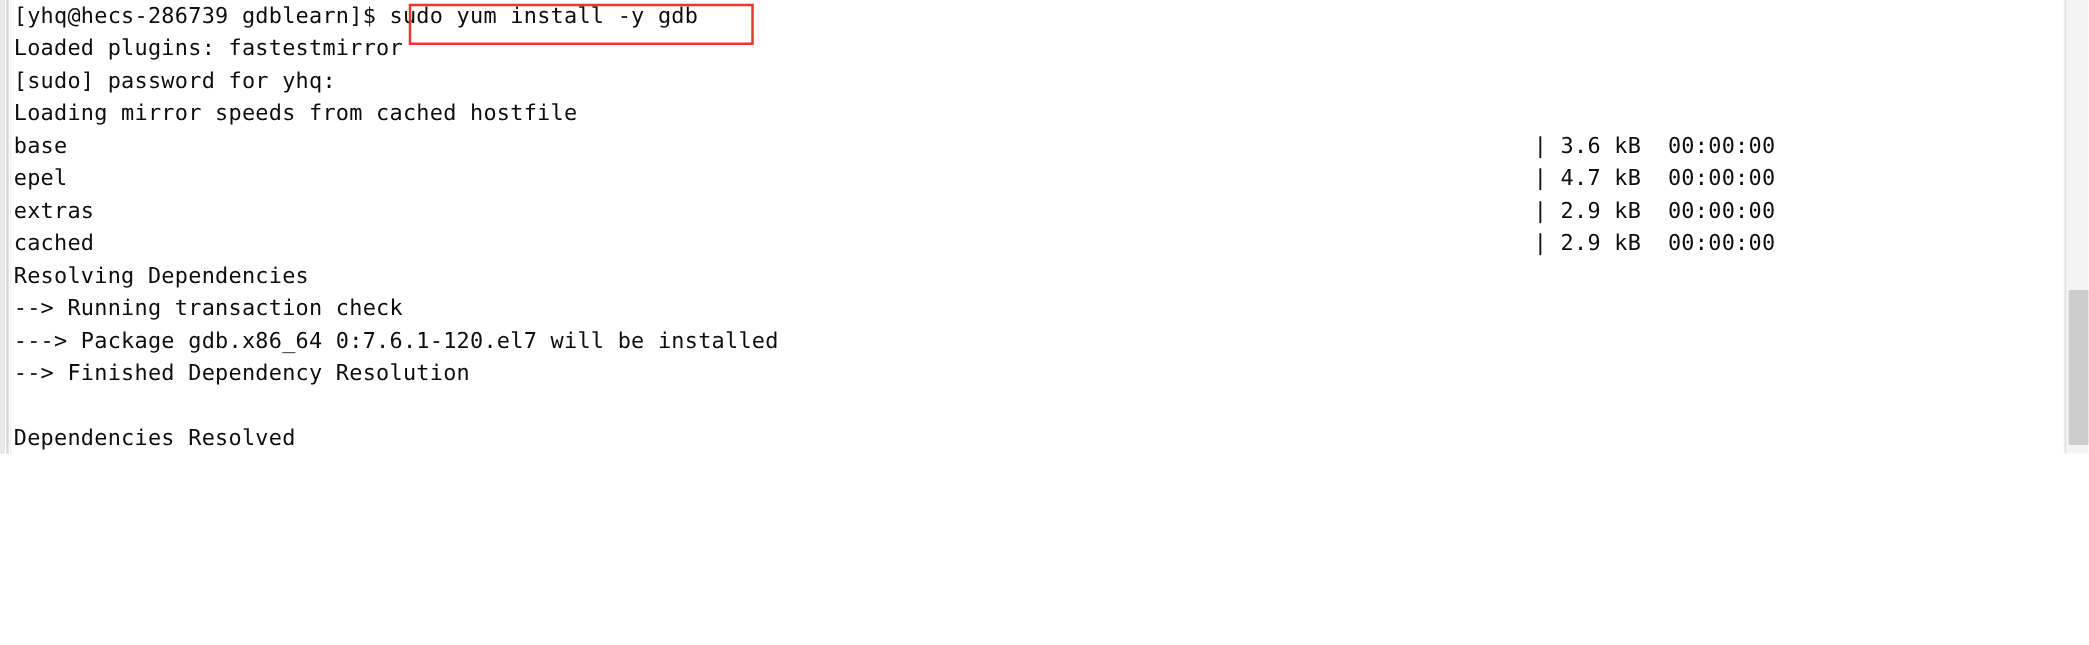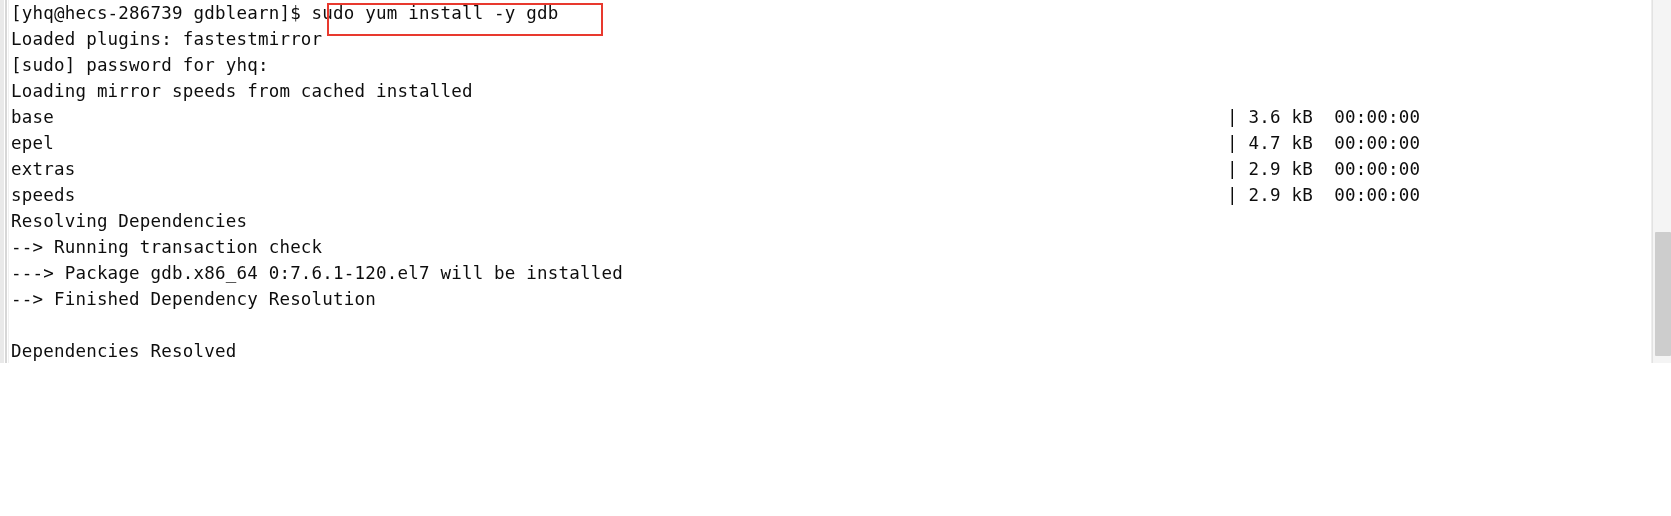--- a/index.html
+++ b/index.html
@@ -159,37 +159,37 @@
 
     <div class="line">
       <span class="left">Loaded plugins: fastestmirror</span>
       <span class="right"></span>
     </div>
     <div class="line">
       <span class="left">[sudo] password for yhq:</span>
       <span class="right"></span>
     </div>
     <div class="line">
-      <span class="left">Loading mirror speeds from cached installed</span>
+      <span class="left">Loading mirror speeds from cached hostfile</span>
       <span class="right"></span>
     </div>
     <div class="line">
       <span class="left">base</span>
       <span class="right">| 3.6 kB  00:00:00</span>
     </div>
     <div class="line">
       <span class="left">epel</span>
       <span class="right">| 4.7 kB  00:00:00</span>
     </div>
     <div class="line">
       <span class="left">extras</span>
       <span class="right">| 2.9 kB  00:00:00</span>
     </div>
     <div class="line">
-      <span class="left">speeds</span>
+      <span class="left">cached</span>
       <span class="right">| 2.9 kB  00:00:00</span>
     </div>
     <div class="line">
       <span class="left">Resolving Dependencies</span>
       <span class="right"></span>
     </div>
     <div class="line">
       <span class="left">--&gt; Running transaction check</span>
       <span class="right"></span>
     </div>

